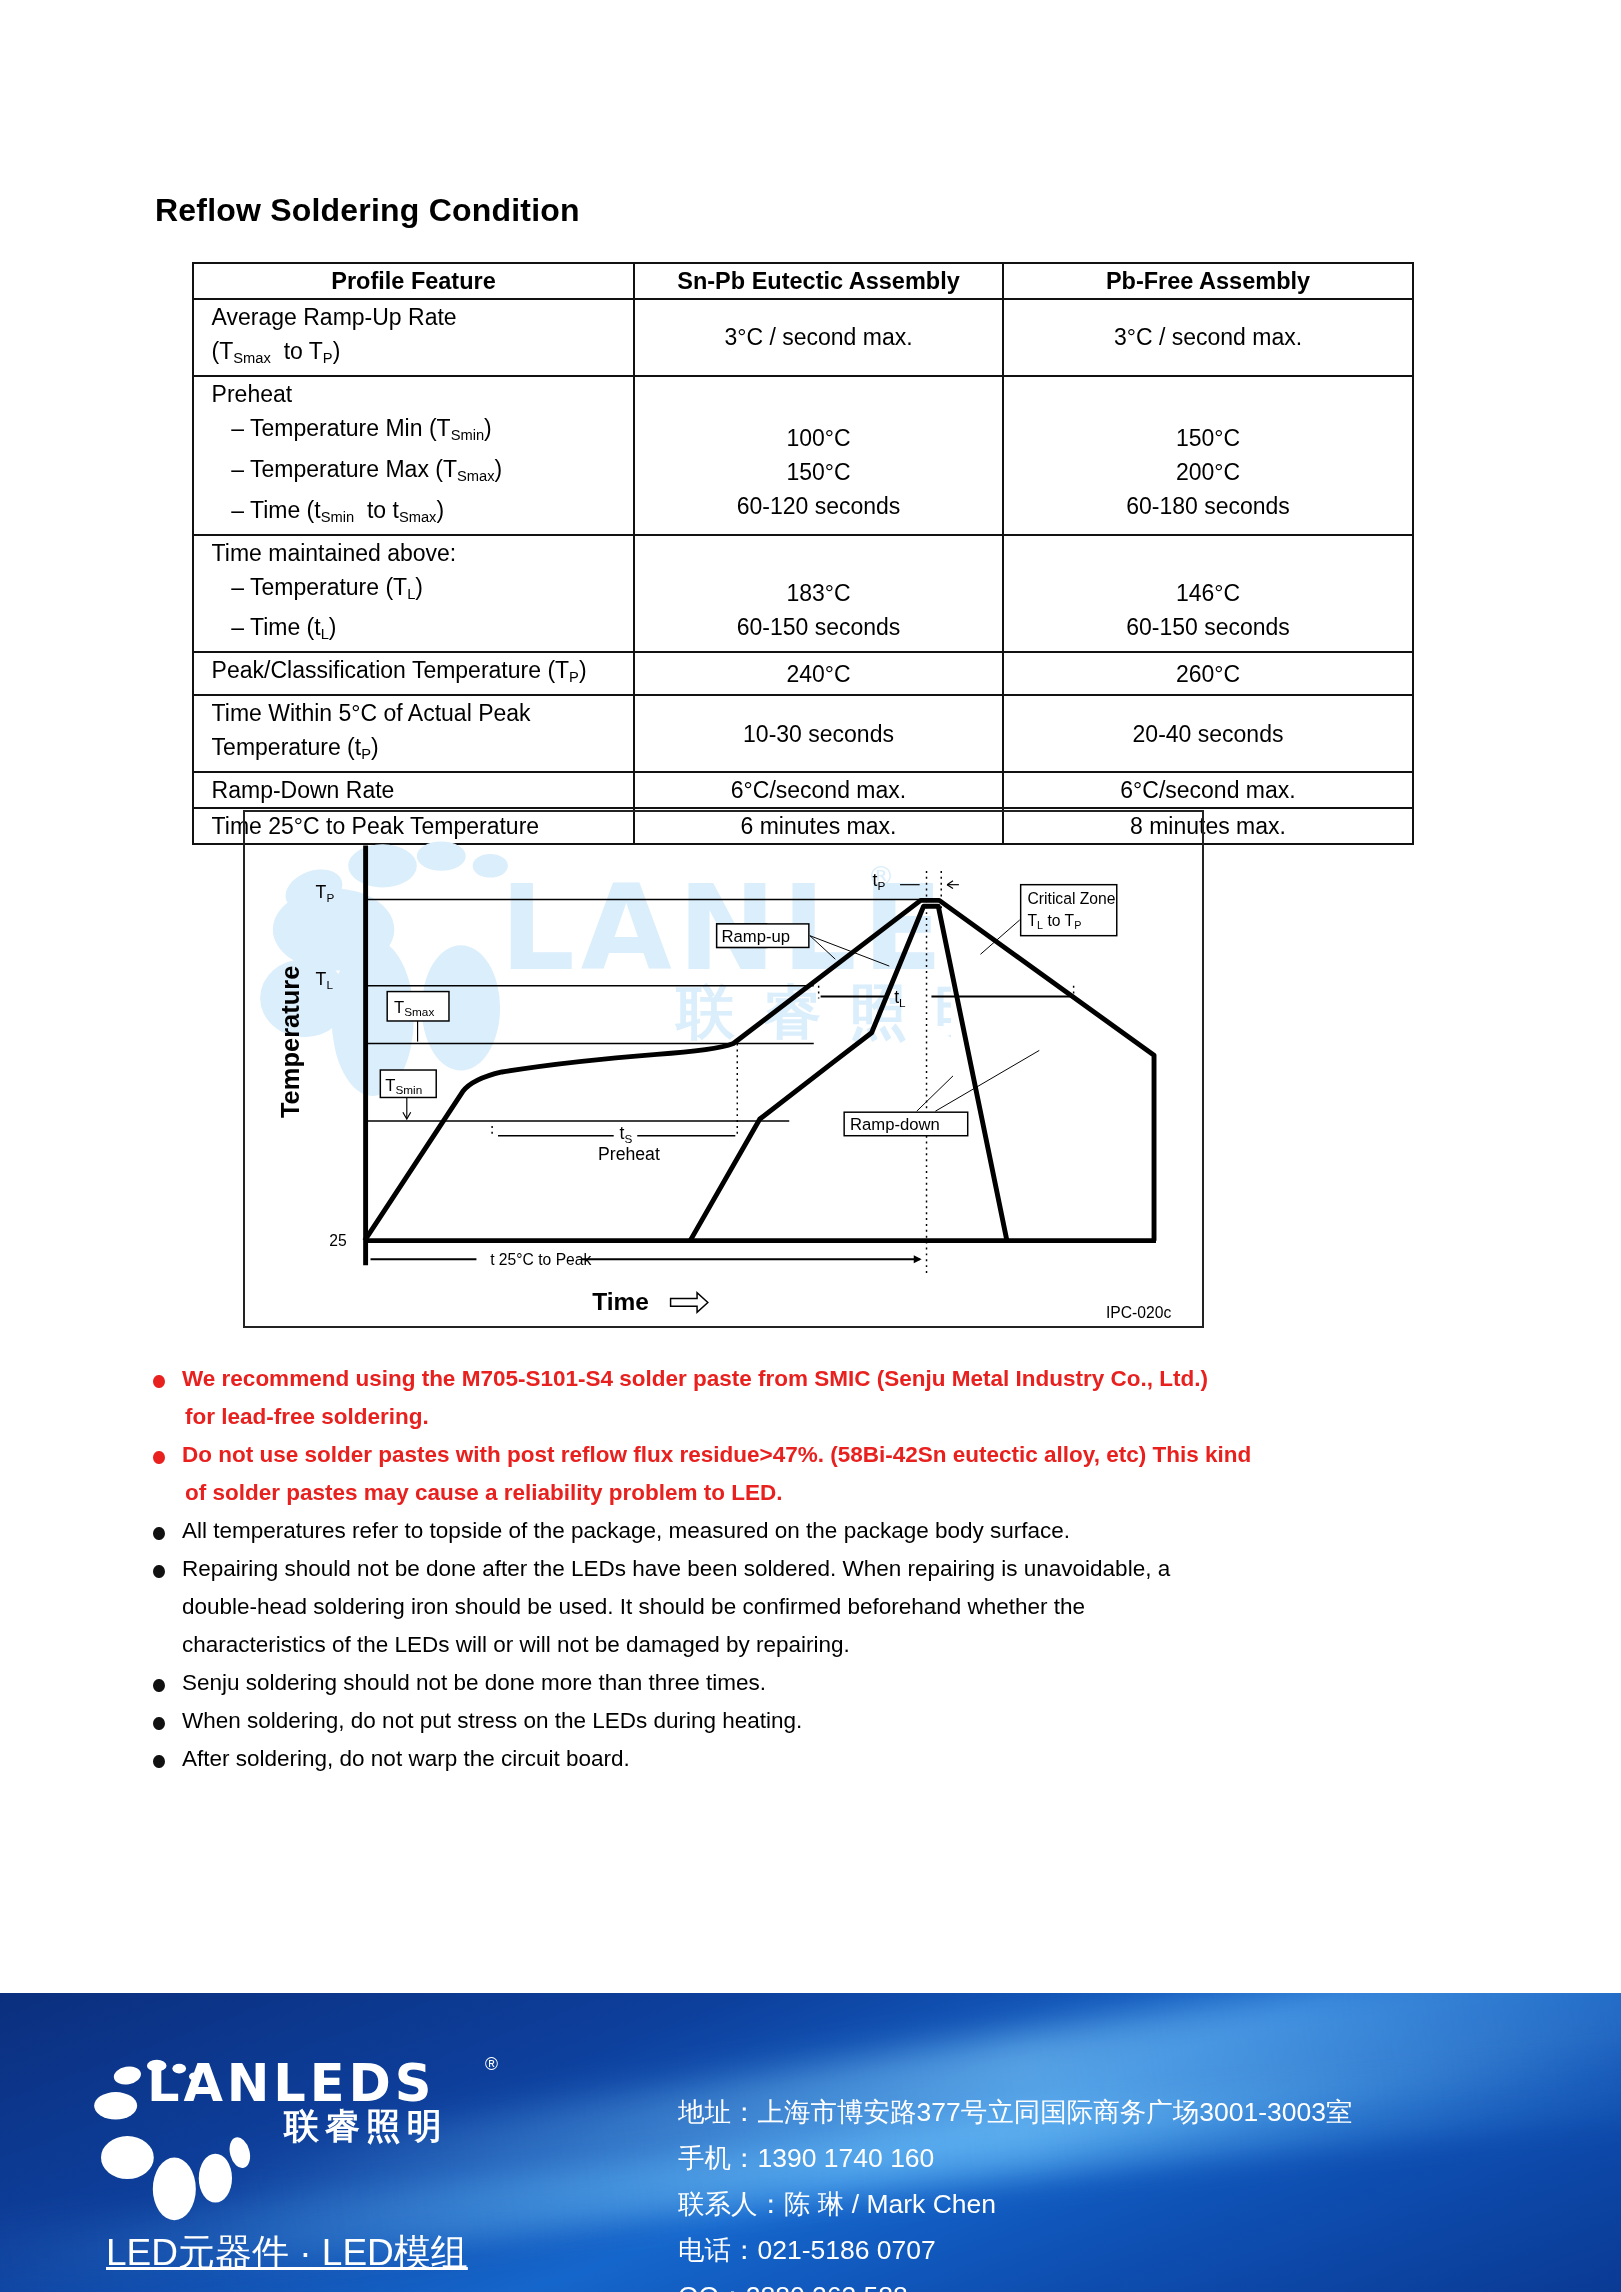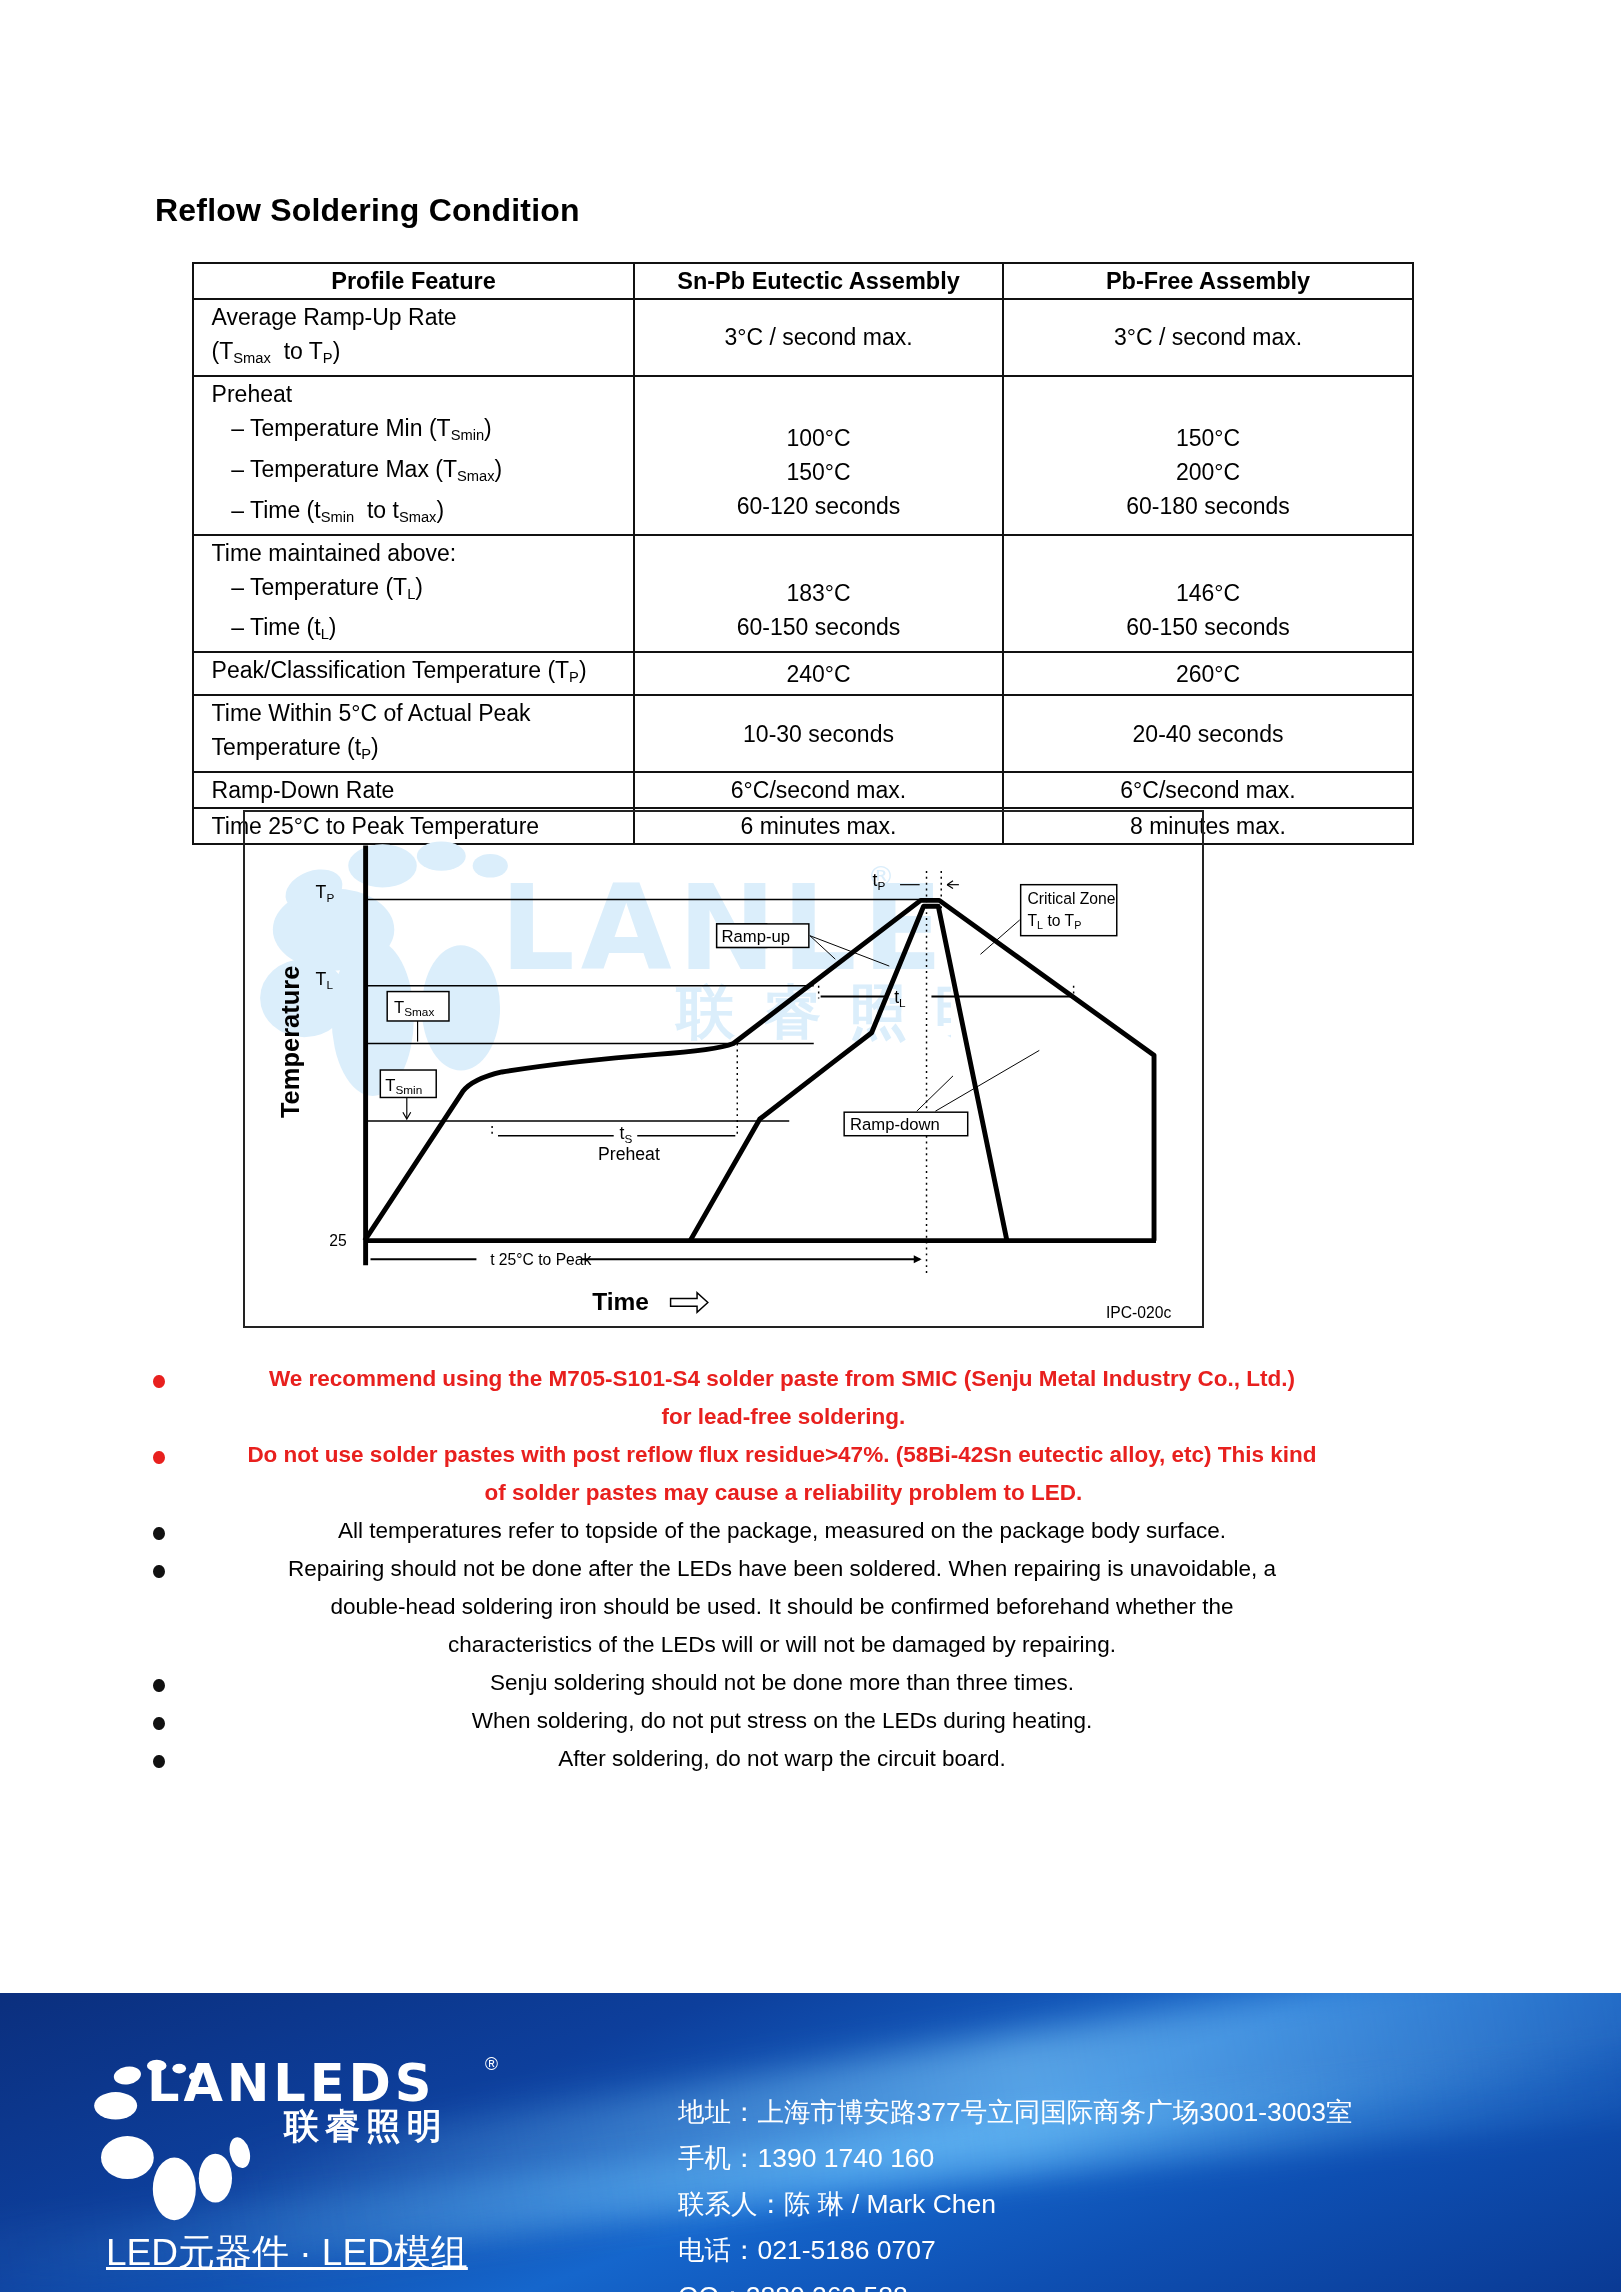--- a/index.html
+++ b/index.html
@@ -40,21 +40,21 @@
     border: 2px solid #222; box-sizing: border-box; overflow: hidden;
   }
   .chart svg { position: absolute; left: 0; top: 0; }
   .watermark {
     position: absolute; left: 167px; top: 88px; width: 706px; height: 333px;
     pointer-events: none;
   }
 
   
   .notes { position: absolute; left: 147px; top: 1360px; width: 1235px; }
-  .note { position: relative; padding-left: 35px; font-size: 22.5px; line-height: 38px; text-align: center; }
+  .note { position: relative; padding-left: 35px; font-size: 22.5px; line-height: 38px; }
   .note .bullet {
     position: absolute; left: 5.9px; top: 14.7px; width: 11.8px; height: 13.7px; border-radius: 50%;
     background: #111;
   }
   .note.red { color: #e8201e; font-weight: bold; font-size: 22.5px; }
   .note.red .bullet { background: #e8201e; }
 
   
   .footer {
     position: absolute; left: 0; top: 1993px; width: 1621px; height: 300px; overflow: hidden;

